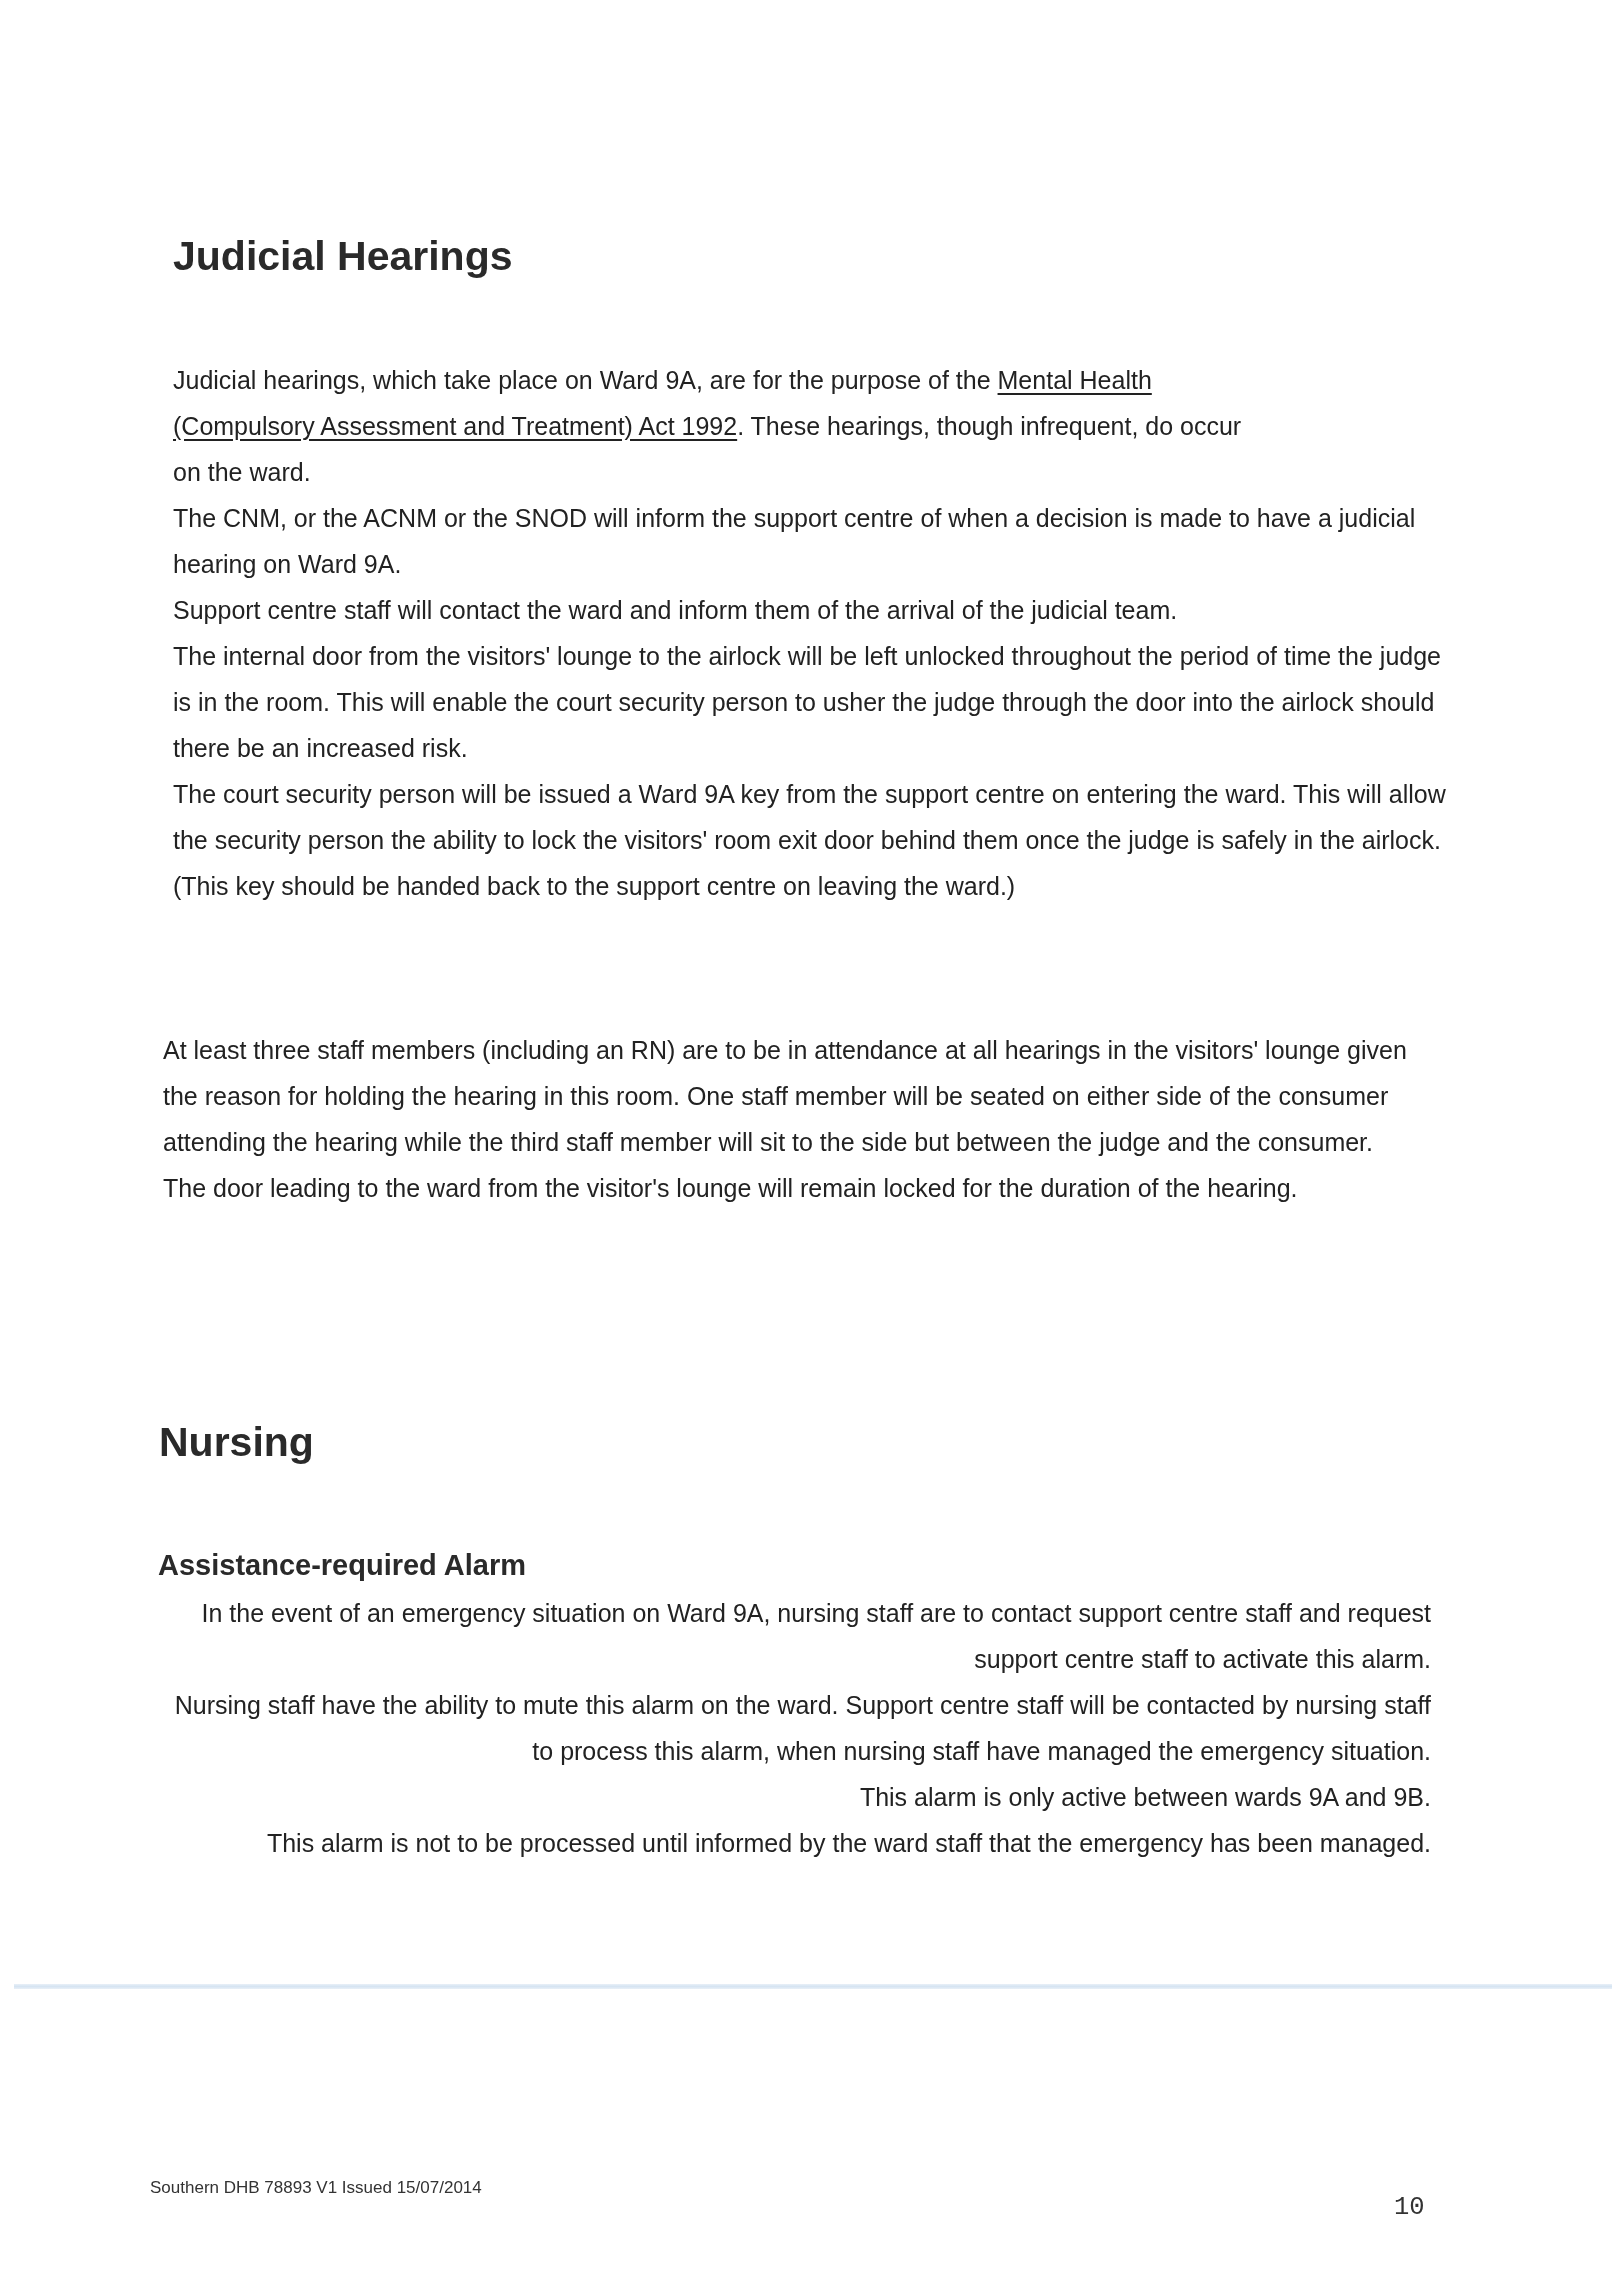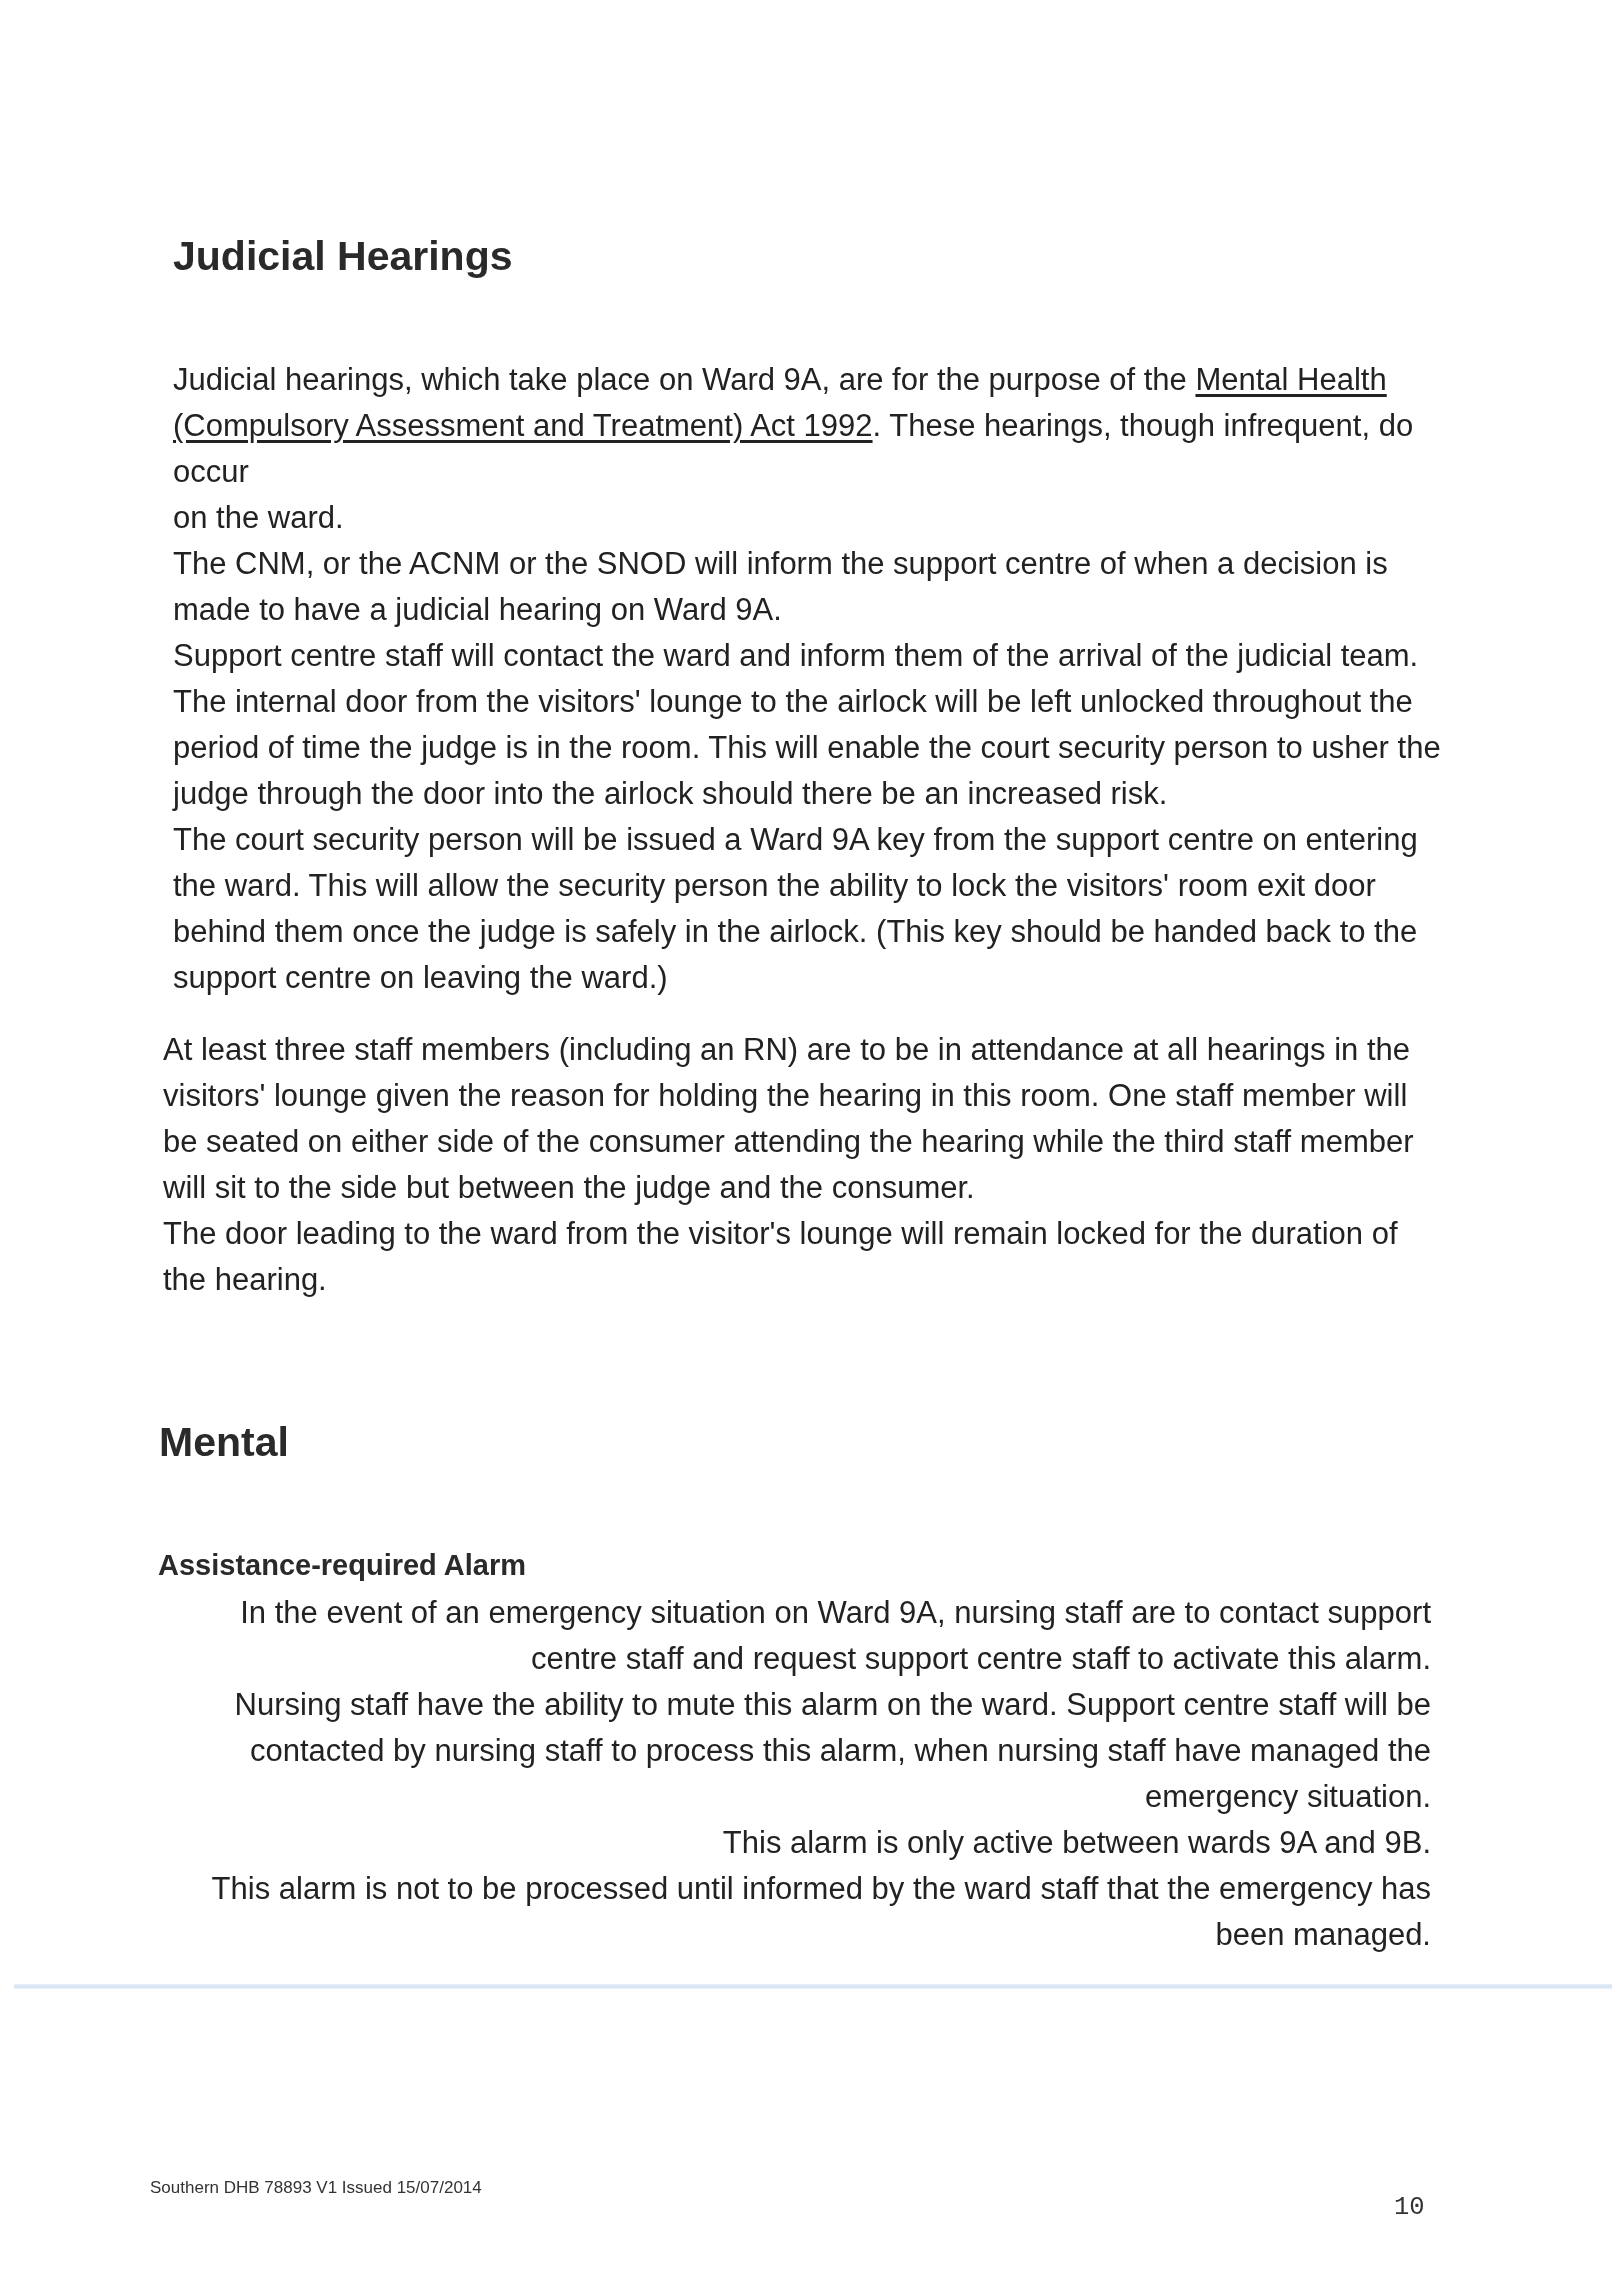--- a/index.html
+++ b/index.html
@@ -1,21 +1,21 @@
 <!DOCTYPE html>
 <html><head>
 <meta charset="utf-8">
 <style>
   html, body { margin: 0; padding: 0; background: #ffffff; }
   body { width: 1621px; height: 2294px; position: relative; overflow: hidden;
          font-family: "Liberation Sans", sans-serif; color: #222222; }
   .page { position: absolute; left: 0; top: 0; width: 1615px; height: 2294px; margin-top: 15px; }
   h1 { position: absolute; margin: 0; font-weight: bold; font-size: 41px; color: #2a2a2a; }
   h2 { position: absolute; margin: 0; font-weight: bold; font-size: 29px; color: #2a2a2a; }
-  .para { position: absolute; font-size: 31px; line-height: 46px; width: 1274px; }
+  .para { position: absolute; font-size: 25px; line-height: 46px; width: 1274px; }
   .para p { margin: 0; }
   u { text-decoration: underline; text-underline-offset: 3.9px; }
   .rule { position: absolute; left: 13.7px; top: 1969px; width: 1598px; height: 4.9px;
           background: linear-gradient(#e8f0f8, #d6e4f2, #e8f0f8); }
   .footer-left { position: absolute; left: 150px; top: 2163px; font-size: 17px; color: #333; }
   .footer-right { position: absolute; left: 1394px; top: 2178px; font-size: 25.5px; color: #333; font-family: Liberation Mono, monospace; }
 </style>
 </head>
 <body>
 
@@ -29,21 +29,21 @@
     <p>Support centre staff will contact the ward and inform them of the arrival of the judicial team.</p>
     <p>The internal door from the visitors' lounge to the airlock will be left unlocked throughout the period of time the judge is in the room. This will enable the court security person to usher the judge through the door into the airlock should there be an increased risk.</p>
     <p>The court security person will be issued a Ward 9A key from the support centre on entering the ward. This will allow the security person the ability to lock the visitors' room exit door behind them once the judge is safely in the airlock. (This key should be handed back to the support centre on leaving the ward.)</p>
   </div>
 
   <div class="para" style="left:163px; top:1012px;">
     <p>At least three staff members (including an RN) are to be in attendance at all hearings in the visitors' lounge given the reason for holding the hearing in this room. One staff member will be seated on either side of the consumer attending the hearing while the third staff member will sit to the side but between the judge and the consumer.</p>
     <p>The door leading to the ward from the visitor's lounge will remain locked for the duration of the hearing.</p>
   </div>
 
-  <h1 style="left:159px; top:1404px;">Mental</h1>
+  <h1 style="left:159px; top:1404px;">Nursing</h1>
 
   <h2 style="left:158px; top:1534px;">Assistance-required Alarm</h2>
 
   <div class="para" style="left:157px; top:1575px;text-align:right;">
     <p>In the event of an emergency situation on Ward 9A, nursing staff are to contact support centre staff and request support centre staff to activate this alarm.</p>
     <p>Nursing staff have the ability to mute this alarm on the ward. Support centre staff will be contacted by nursing staff to process this alarm, when nursing staff have managed the emergency situation.</p>
     <p>This alarm is only active between wards 9A and 9B.</p>
     <p>This alarm is not to be processed until informed by the ward staff that the emergency has been managed.</p>
   </div>
 

